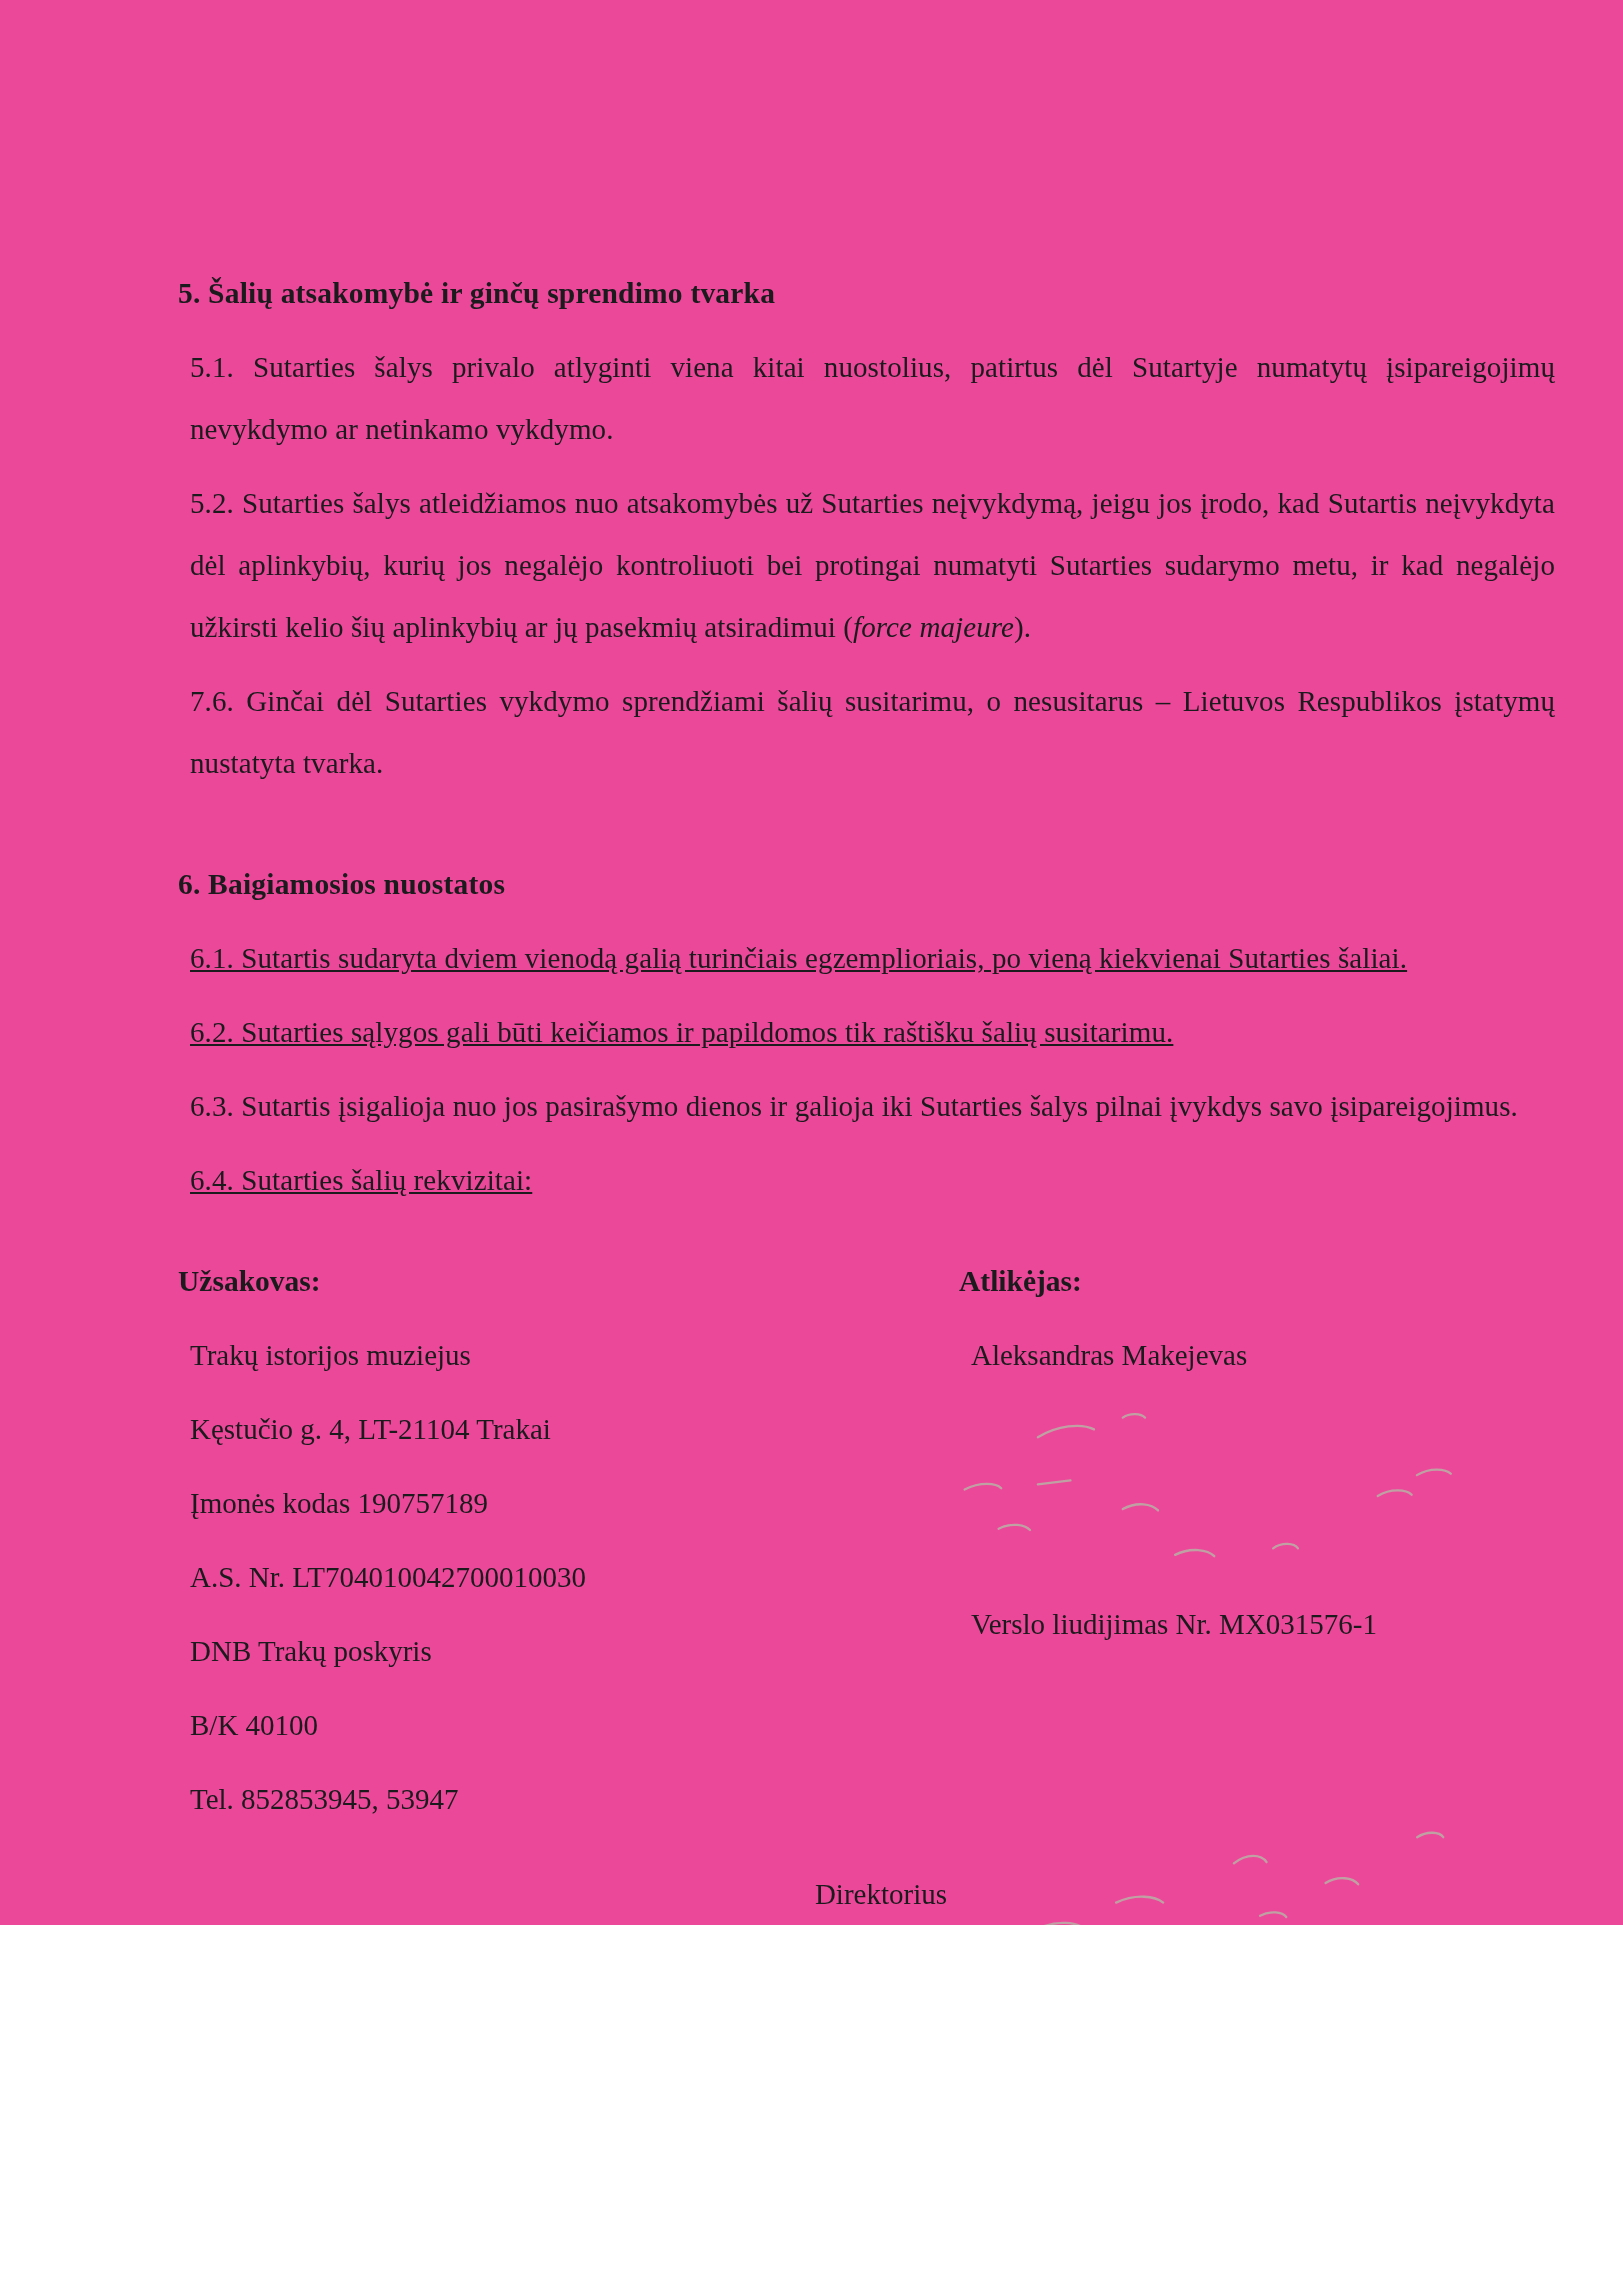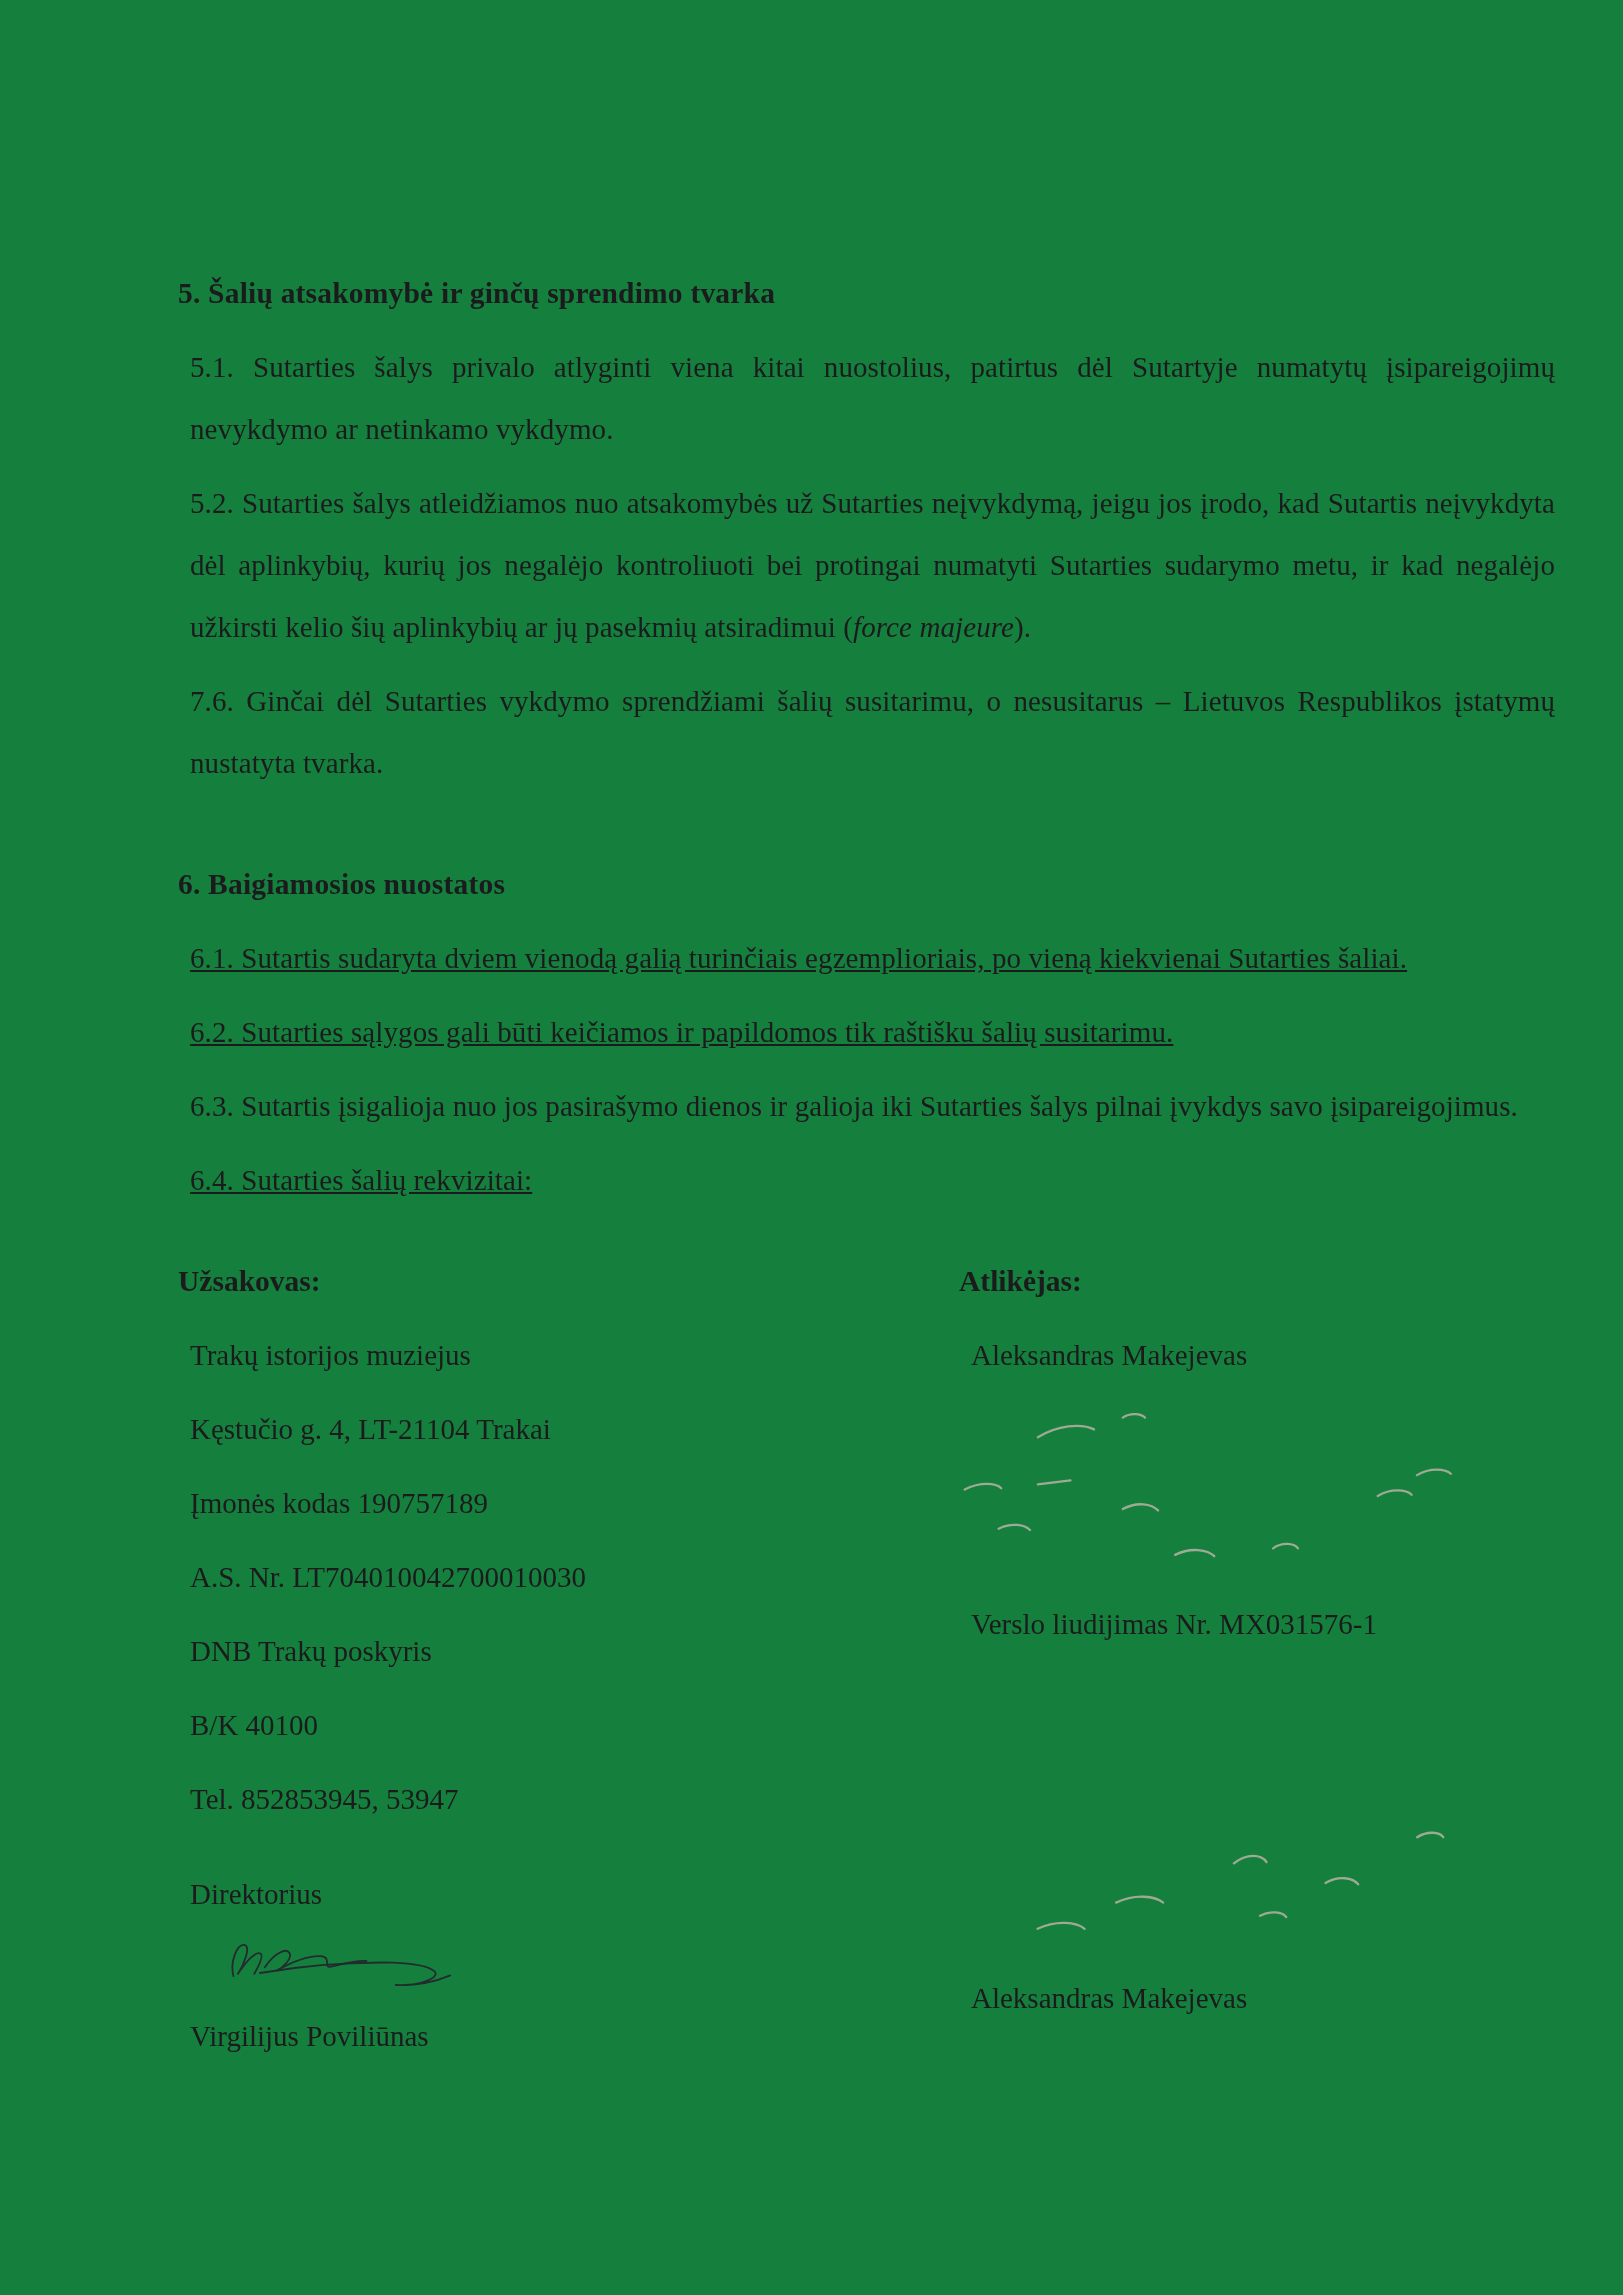--- a/index.html
+++ b/index.html
@@ -6,25 +6,25 @@
   body {
     width: 1623px;
     height: 2295px;
     background: #ffffff;
     font-family: "Liberation Serif", "DejaVu Serif", serif;
     color: #1b1b1e;
   }
   .page {
     position: relative;
     width: 1623px;
-    height: 2295px;
+    height: 1925px;
     padding: 262px 56px 0 178px;
     box-sizing: border-box;
     overflow: hidden;
-    background: #15803d;
+    background: #ec4899;
   }
   .heading {
     font-size: 29.5px;
     font-weight: 700;
     line-height: 62px;
     margin: 0 0 6.5px 0;
     letter-spacing: 0.2px;
   }
   .clause {
     font-size: 29px;
@@ -47,21 +47,21 @@
     font-weight: 700;
     line-height: 62px;
     margin: 0;
   }
   .req-line {
     font-size: 29px;
     line-height: 62px;
     margin: 12px;
     text-align: left;
   }
-  .director-label { margin-top: 33px; }
+  .director-label { margin-top: 33px; text-align: right; }
   .sig-svg {
     display: block;
     height: 56px;
     width: 393px;
     margin-left: -29.5px;
     overflow: visible;
   }
   .marks-svg { display: block; }
   .marks-top { height: 183px; width: 589px; }
   .marks-bottom { height: 288px; width: 589px; }

